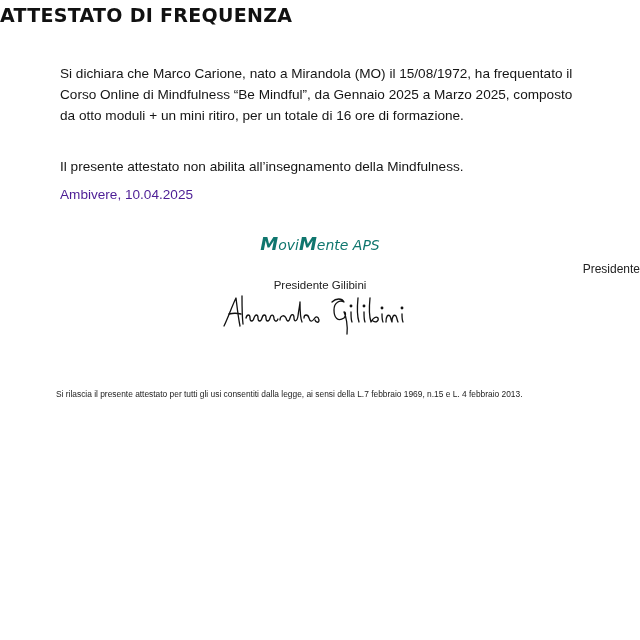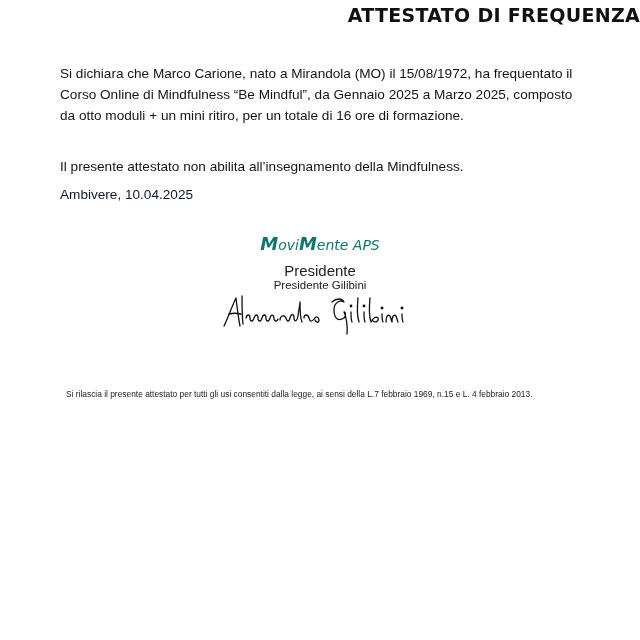--- a/index.html
+++ b/index.html
@@ -1,40 +1,40 @@
 <!DOCTYPE html>
 <html><head>
 <meta charset="utf-8">
 <style>
   html, body { margin: 0; padding: 0; background: #ffffff; }
   body { width: 640px; height: 640px; position: relative; overflow: hidden; color: #111; }
   .page { position: absolute; left: 0; top: 0; width: 640px; height: 640px; background: #fff; }
   .title {
-    position: absolute; top: 4px; left: 0; width: 640px; text-align: right;
+    position: absolute; top: 4px; left: 0; width: 640px; text-align: left;
     font-family: "DejaVu Sans", sans-serif; font-size: 19px; font-weight: bold;
     letter-spacing: 0.3px; color: #111;
   }
   .body-text {
     position: absolute; left: 60px; width: 530px;
     font-family: Liberation Sans, sans-serif; font-size: 13.6px; line-height: 21px; color: #151515;
   }
   .p1 { top: 63px; }
   .p2 { top: 131px; margin-top: 25px; }
-  .date { position: absolute; left: 60px; top: 187px; font-family: "Liberation Sans", sans-serif; font-size: 13.6px; color: #0f172a; text-align: center; }
+  .date { position: absolute; left: 60px; top: 187px; font-family: "Liberation Sans", sans-serif; font-size: 13.6px; color: #4c1d95; text-align: center; }
   .sig-block { position: absolute; left: 0; width: 640px; text-align: center; }
   .logo {
     top: 233px; font-family: "DejaVu Sans", sans-serif; font-size: 14px; color: #0f766e;
   }
   .logo .big { font-size: 18px; font-weight: bold; font-style: italic; }
   .logo .rest { font-style: italic; }
-  .role { top: 262px; font-family: "Liberation Sans", sans-serif; font-size: 15px; color: #222; }
+  .role { top: 262px; font-family: "Liberation Sans", sans-serif; font-size: 12px; color: #222; text-align: right; }
   .name { top: 279px; font-family: "Liberation Sans", sans-serif; font-size: 11.5px; color: #222; }
   .signature { position: absolute; left: 220px; top: 292px; width: 200px; height: 44px; }
   .footer {
-    position: absolute; left: 66px; width: 520px;
+    position: absolute; left: 56px; width: 520px;
     font-family: "Liberation Sans", sans-serif; font-size: 8.4px; line-height: 14px; color: #222;
   }
   .f1 { top: 387px; }
   .f2 { top: 401px; }
 </style>
 </head>
 <body>
 
 <div class="page">
 

